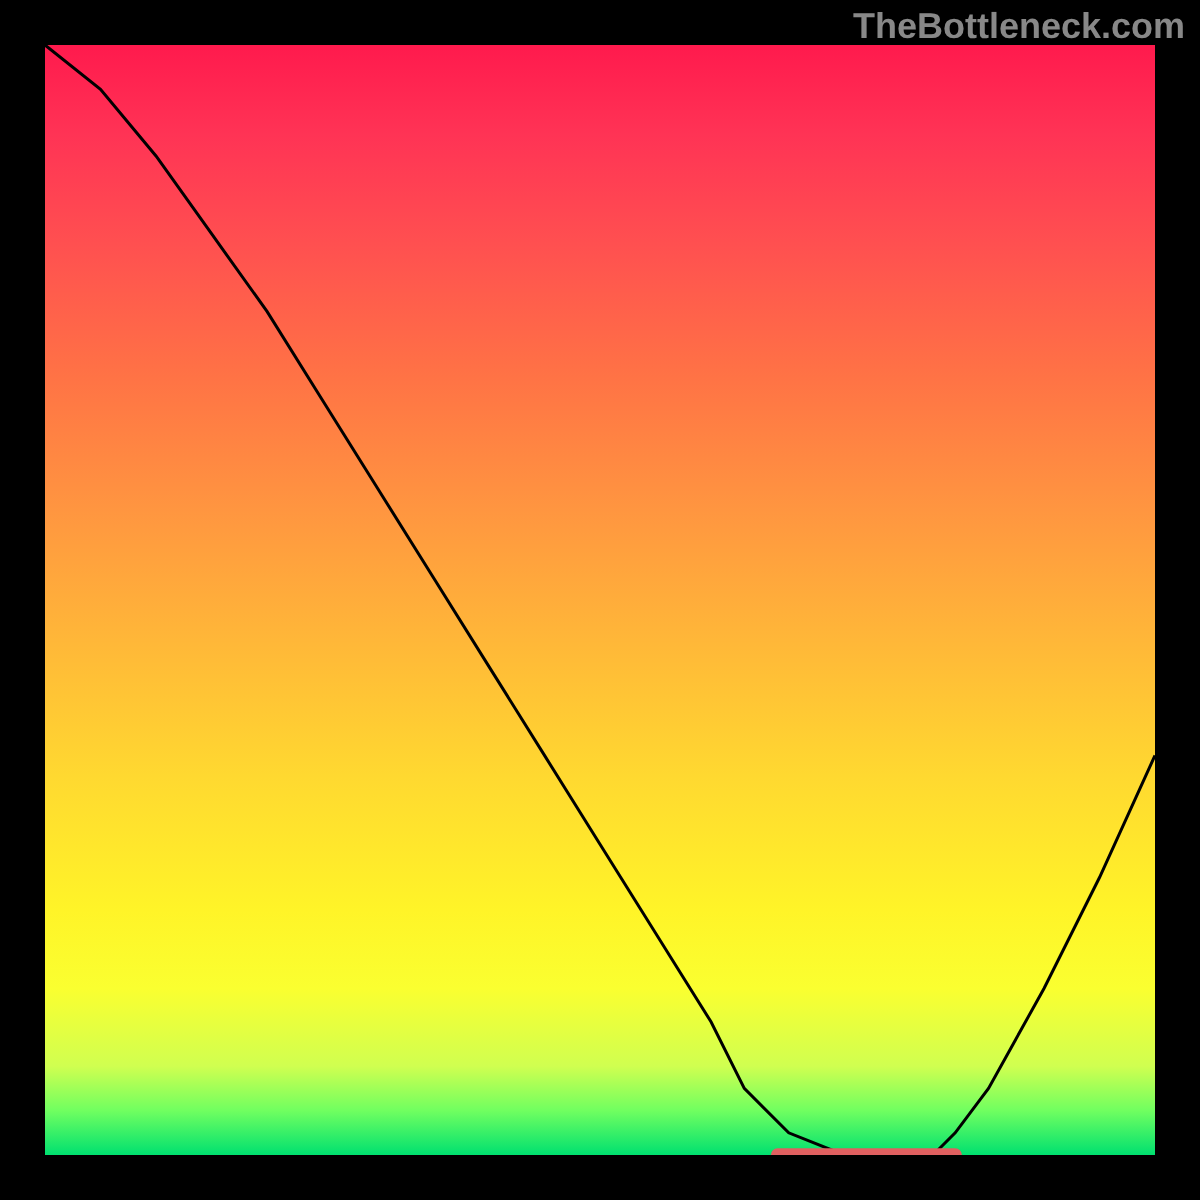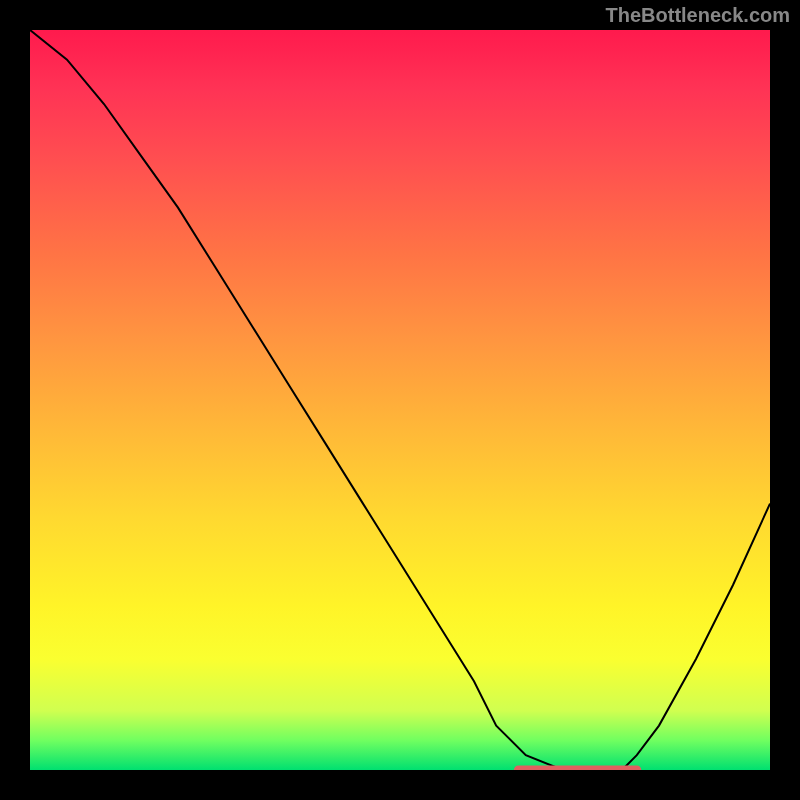--- a/index.html
+++ b/index.html
@@ -8,21 +8,21 @@
     height: 800px;
     background: #000;
     position: relative;
     font-family: Arial, sans-serif;
   }
   .watermark {
     position: absolute;
     top: 4px;
     right: 10px;
     color: #888;
-    font-size: 20px;
+    font-size: 24px;
     font-weight: bold;
     z-index: 10;
     text-align: right;
   }
   .plot-area {
     position: absolute;
     left: 30px;
     top: 30px;
     width: 740px;
     height: 740px;

